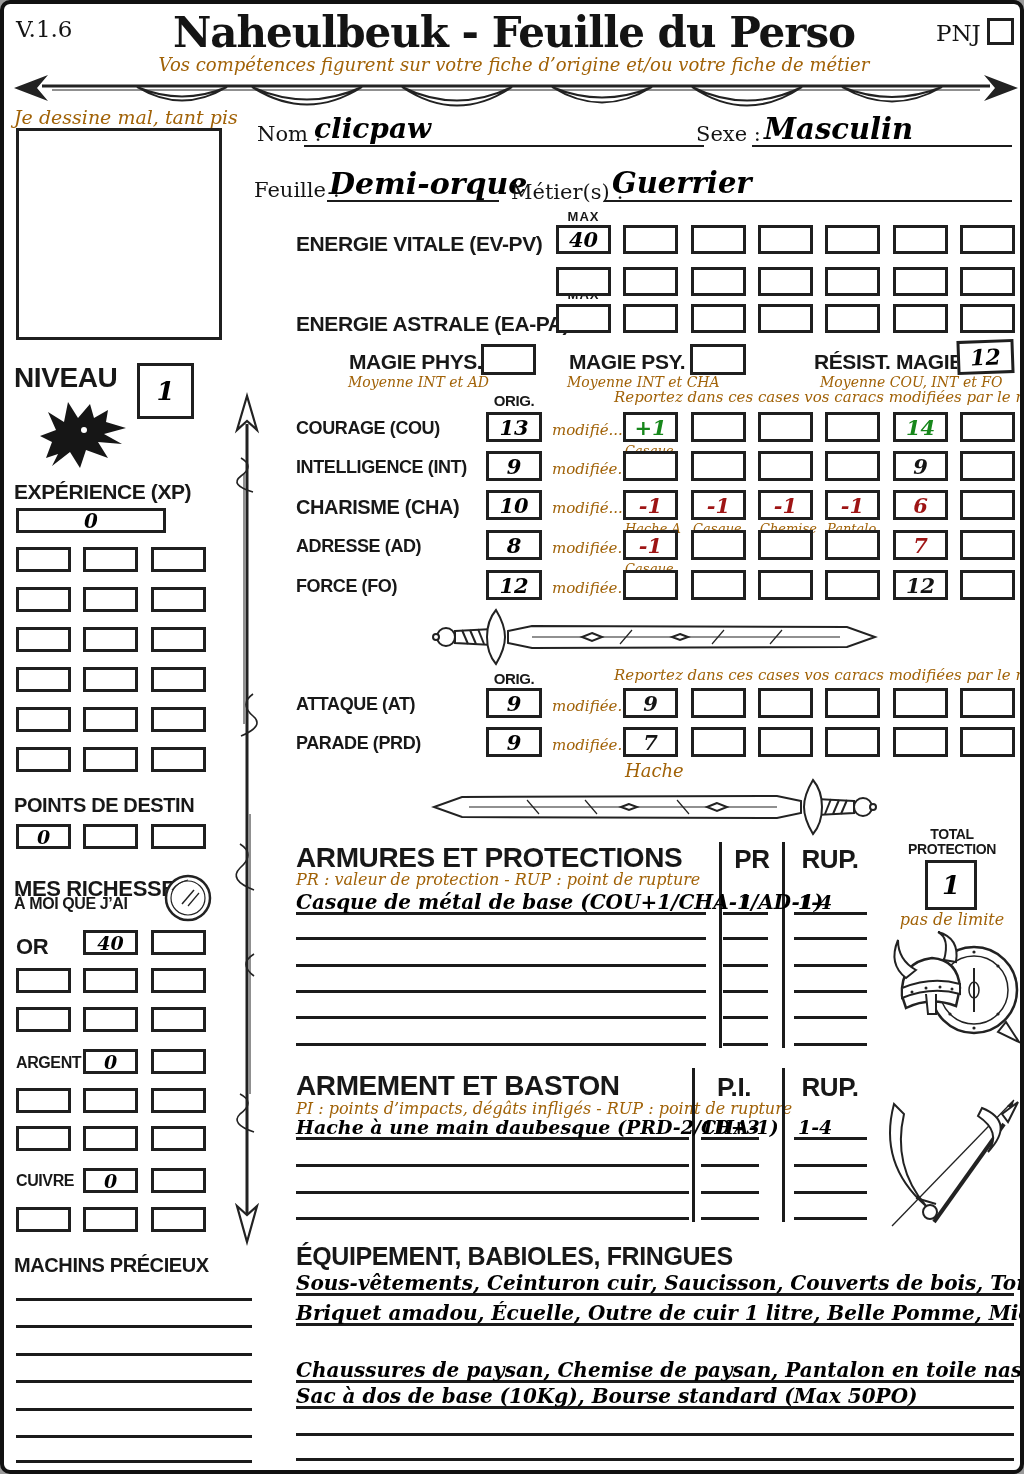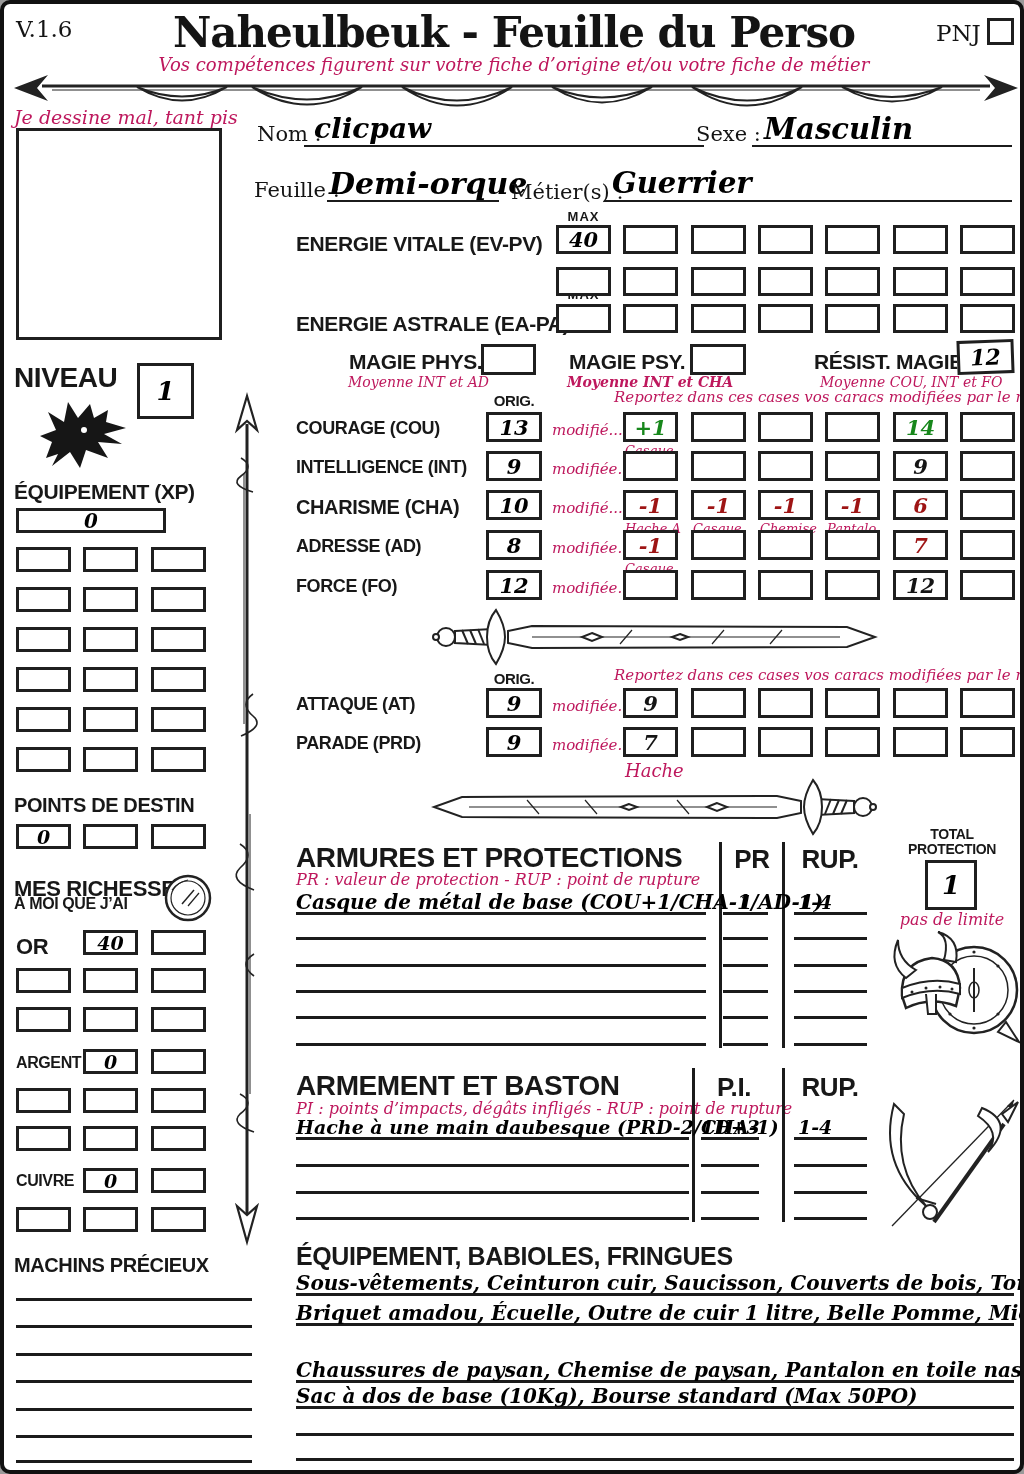--- a/index.html
+++ b/index.html
@@ -3,21 +3,21 @@
 <meta charset="utf-8">
 <style>
   html,body{margin:0;padding:0;background:#9a9a9a;}
   .page{position:relative;width:1024px;height:1474px;margin:0 auto;background:#fff;
         border:4px solid #111;border-radius:10px;box-sizing:border-box;overflow:hidden;
         font-family:"Liberation Sans",sans-serif;color:#141414;}
   .abs{position:absolute;}
   .blabel{position:absolute;font-family:"Liberation Sans",sans-serif;font-weight:bold;
           color:#181818;letter-spacing:-0.4px;white-space:nowrap;}
   .serif{position:absolute;font-family:"DejaVu Serif",serif;color:#141414;white-space:nowrap;}
-  .script{position:absolute;font-family:"DejaVu Serif",serif;font-style:italic;color:#be185d;white-space:nowrap;}
+  .script{position:absolute;font-family:"DejaVu Serif",serif;font-style:italic;color:#a16207;white-space:nowrap;}
   .hand{font-family:"DejaVu Serif",serif;font-style:italic;font-weight:bold;color:#000;white-space:nowrap;}
   .box{position:absolute;border:3px solid #1f1f1f;background:#fff;box-sizing:border-box;
        display:flex;align-items:center;justify-content:center;}
   .uline{position:absolute;border-bottom:3px solid #1b1b1b;box-sizing:border-box;}
   .vline{position:absolute;width:0;border-left:3px solid #1b1b1b;}
   .ctr{text-align:center;}
   svg{position:absolute;overflow:visible;}
 </style>
 </head>
 <body>
@@ -63,21 +63,21 @@
   <div class="box" style="left:12px;top:124px;width:206px;height:212px;"></div>
 
   <div class="blabel" style="left:10px;top:358px;font-size:28px;">NIVEAU</div>
   <div class="box hand" style="left:133px;top:359px;width:57px;height:56px;font-size:26px;">1</div>
 
   <svg style="left:34px;top:392px;" width="92" height="80" viewBox="0 0 92 80">
     <path fill="#161616" d="M8,62 L14,46 L2,40 L18,34 L10,16 L26,26 L30,6 L40,22 L52,8 L56,22 L70,14 L68,26 L88,32 L66,38 L84,48 L60,46 L70,62 L48,54 L42,72 L32,56 L14,70 L20,58 Z"></path>
     <circle cx="46" cy="34" r="3" fill="#fff"></circle>
   </svg>
 
-  <div class="blabel" style="left:10px;top:476px;font-size:21px;">ÉQUIPEMENT (XP)</div>
+  <div class="blabel" style="left:10px;top:476px;font-size:21px;">EXPÉRIENCE (XP)</div>
   <div class="box hand" style="left:12px;top:504px;width:150px;height:25px;font-size:20px;">0</div>
 
   <div class="blabel" style="left:10px;top:790px;font-size:20px;">POINTS DE DESTIN</div>
 
   <div class="blabel" style="left:10px;top:872px;font-size:22px;">MES RICHESSES</div>
   <div class="blabel" style="left:10px;top:891px;font-size:16px;">À MOI QUE J’AI</div>
 
   <svg style="left:158px;top:868px;" width="52" height="52" viewBox="0 0 52 52">
     <circle cx="26" cy="26" r="22" fill="#fff" stroke="#222" stroke-width="2.5"></circle>
     <circle cx="26" cy="26" r="17" fill="none" stroke="#222" stroke-width="1.2"></circle>
@@ -108,21 +108,21 @@
   <div class="blabel" style="left:292px;top:228px;font-size:21px;">ENERGIE VITALE (EV-PV)</div>
   <div class="blabel ctr" style="left:552px;top:205px;width:55px;font-size:13px;letter-spacing:1px;">MAX</div>
   <div class="blabel" style="left:292px;top:308px;font-size:21px;">ENERGIE ASTRALE (EA-PA)</div>
   <div class="blabel ctr" style="left:552px;top:283px;width:55px;font-size:13px;letter-spacing:1px;">MAX</div>
 
   <div class="blabel" style="left:345px;top:346px;font-size:21px;">MAGIE PHYS.</div>
   <div class="script" style="left:344px;top:370px;font-size:14px;">Moyenne INT et AD</div>
   <div class="box" style="left:477px;top:340px;width:55px;height:31px;"></div>
 
   <div class="blabel" style="left:565px;top:346px;font-size:21px;">MAGIE PSY.</div>
-  <div class="script" style="left:563px;top:370px;font-size:14px;font-weight:bold;">Moyenne INT et CHA</div>
+  <div class="script" style="left:563px;top:370px;font-size:14px;">Moyenne INT et CHA</div>
   <div class="box" style="left:686px;top:340px;width:56px;height:31px;"></div>
 
   <div class="blabel" style="left:810px;top:346px;font-size:21px;">RÉSIST. MAGIE</div>
   <div class="script" style="left:816px;top:370px;font-size:14px;">Moyenne COU, INT et FO</div>
   <div class="box hand" style="left:953px;top:336px;width:57px;height:34px;font-size:22px;transform:rotate(-2deg);">12</div>
 
   <div class="blabel ctr" style="left:482px;top:388px;width:56px;font-size:15px;">ORIG.</div>
   <div class="script ctr" style="left:610px;top:384px;width:402px;font-size:15px;">Reportez dans ces cases vos caracs modifiées par le matériel</div>
 
   <svg style="left:428px;top:602px;" width="445" height="62" viewBox="0 0 445 62">

